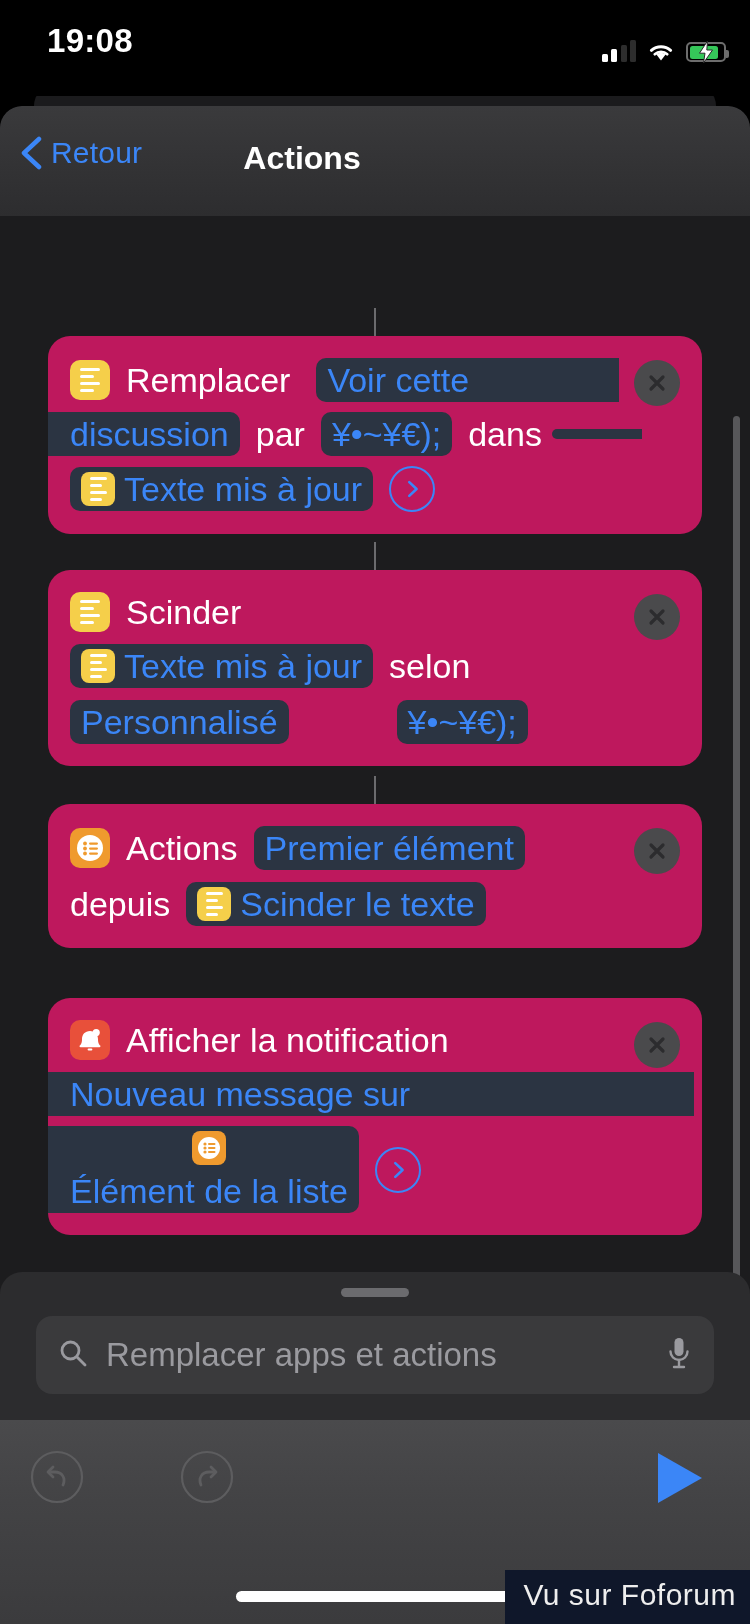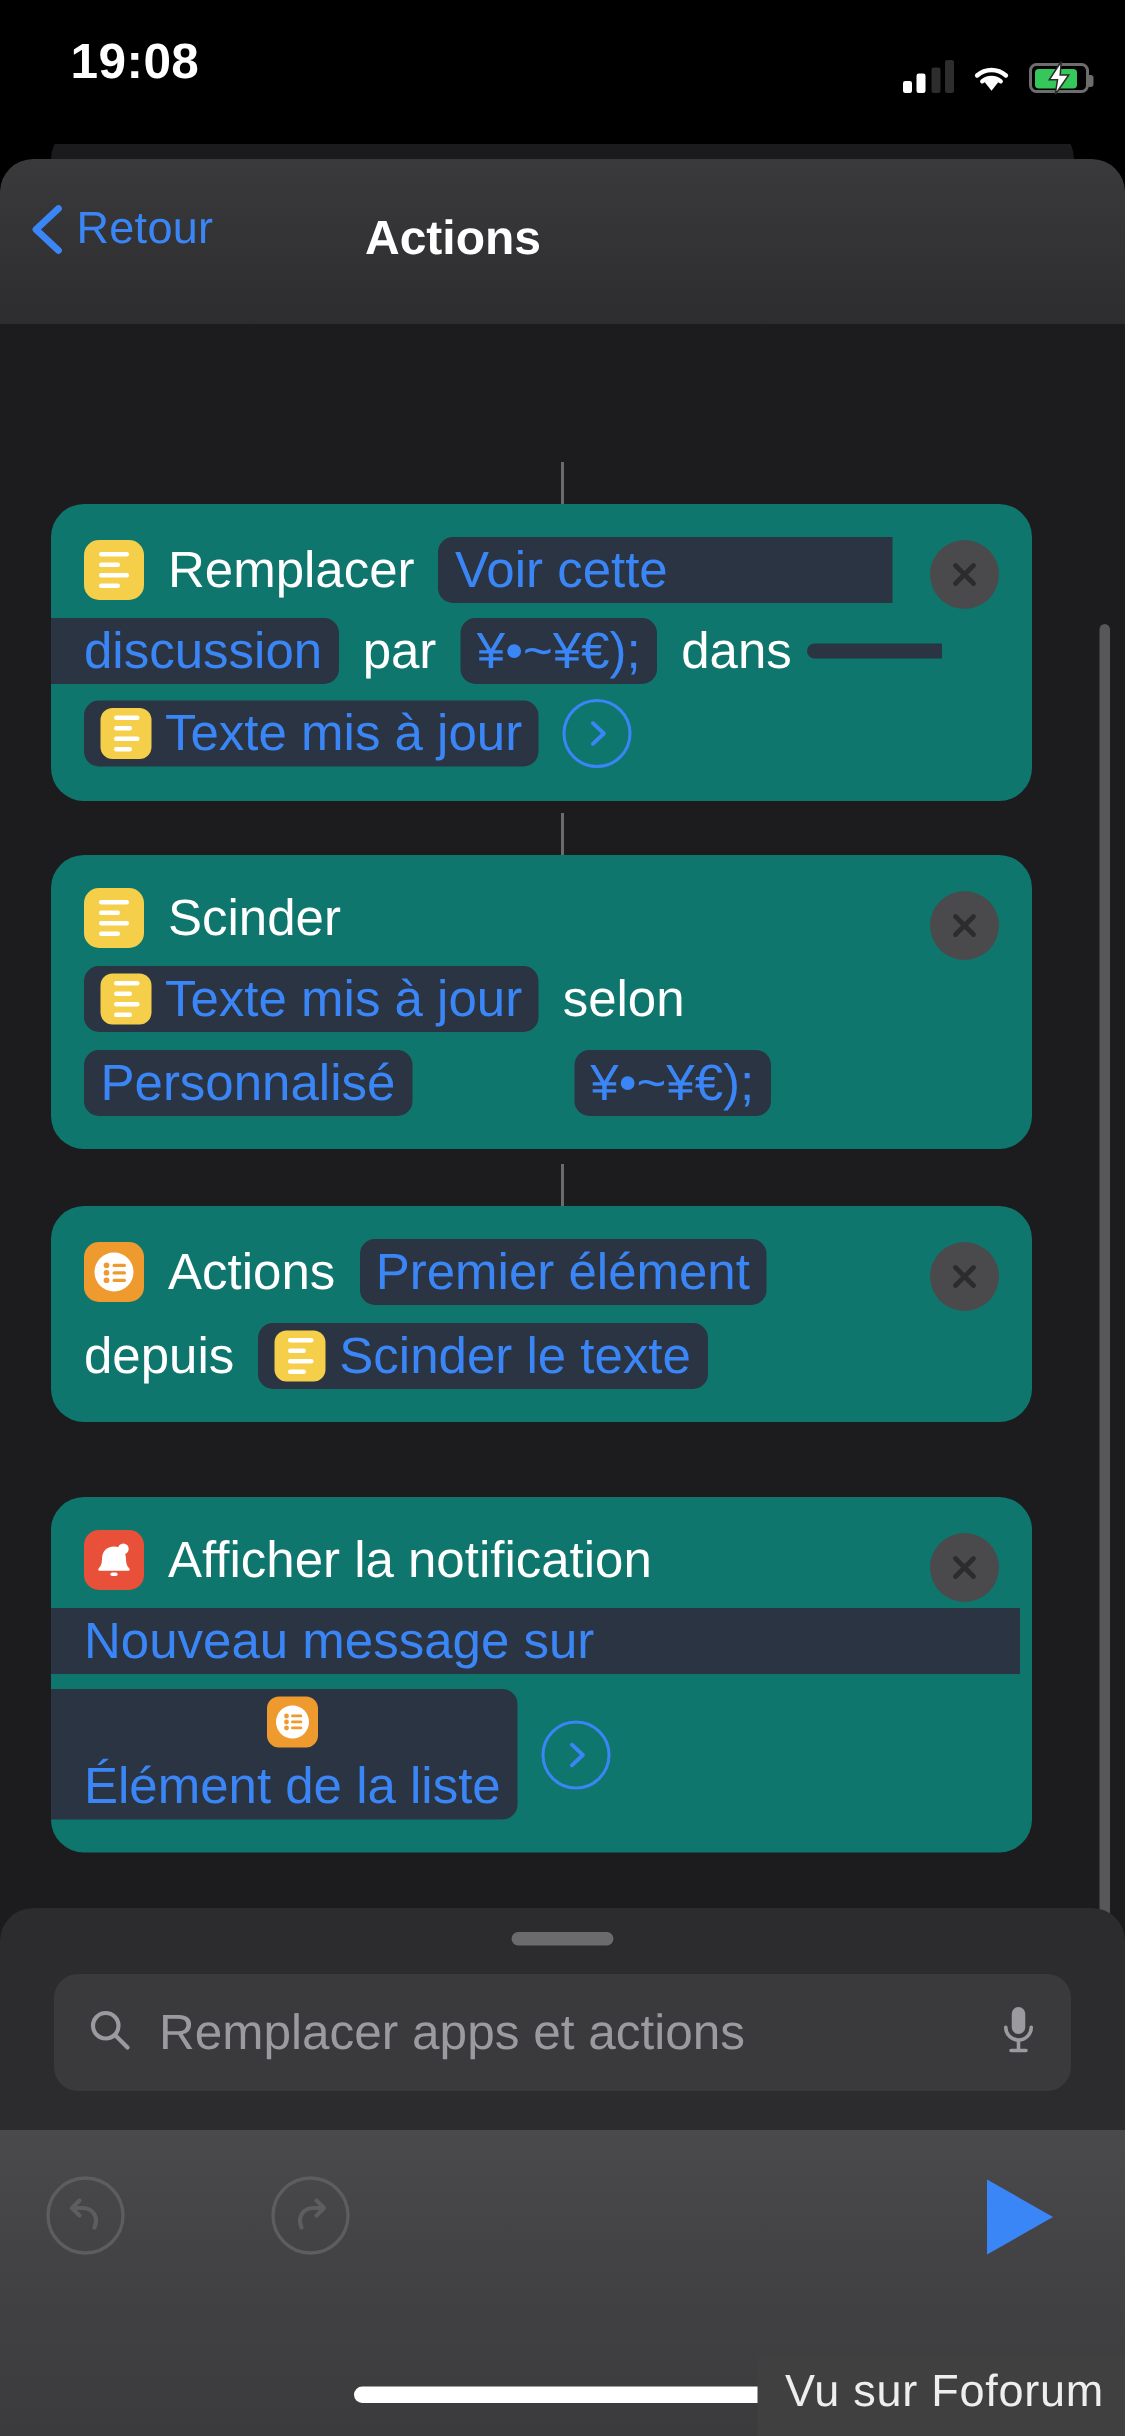--- a/index.html
+++ b/index.html
@@ -75,22 +75,22 @@
   
   .body{
     position:relative; width:750px; height:1408px; background:#1c1c1e;
     padding-top:20px;
   }
   .connector{
     position:absolute; left:374px; width:2px; background:#6b6b6e;
   }
 
   .card{
-    position:absolute; left:34px; width:654px;
-    background:#0f766e; border-radius:22px;
+    position:absolute; left:48px; width:654px;
+    background:#be185d; border-radius:22px;
     padding:22px 8px 22px 22px;
   }
   .row{
     display:flex; align-items:center; flex-wrap:wrap;
     row-gap:10px; column-gap:0px;
     line-height:1.0;
   }
   .w{ color:#fff; font-size:34px; white-space:nowrap; }
   .sp{ width:16px; flex:0 0 16px; }
   .sp-s{ width:10px; flex:0 0 10px; }
@@ -164,21 +164,21 @@
   }
   .undo{ position:absolute; left:30px; top:30px; width:54px; height:54px; cursor:pointer; }
   .redo{ position:absolute; left:180px; top:30px; width:54px; height:54px; cursor:pointer; }
   .play{ position:absolute; right:44px; top:30px; width:52px; height:56px; cursor:pointer; }
   .home-ind{
     position:absolute; left:50%; bottom:22px; transform:translateX(-50%);
     width:278px; height:11px; border-radius:6px; background:#fff;
   }
   .watermark{
     position:absolute; right:0; bottom:0;
-    background:#404040; color:#eee; font-size:30px;
+    background:#0f172a; color:#eee; font-size:30px;
     padding:8px 14px 12px 18px; letter-spacing:.5px; z-index:60;text-align:right;
   }
 </style>
 </head>
 <body>
 
 <div id="screen">
 
   <div class="statusbar">
     <div class="status-time">19:08</div>
@@ -238,21 +238,21 @@
             <span class="lines">
                 <span style="width:20px"></span>
                 <span style="width:14px"></span>
                 <span style="width:20px"></span>
                 <span style="width:14px"></span>
               </span>
           </span>
           <span class="sp"></span>
           <span class="w">Remplacer</span>
           <span class="sp"></span>
-          <span class="pill" style="border-radius:10px 0 0 10px;padding-right:150px;">
+          <span class="pill" style="border-radius:10px 0 0 10px;padding-right:150px;margin-left:10px;">
             <span>Voir cette</span>
           </span>
         </div>
         <div class="row" style="margin-top:10px;">
           <span class="pill" style="border-radius:0 10px 10px 0;margin-left:-22px;padding-left:22px;">
             <span>discussion</span>
           </span>
           <span class="sp"></span>
           <span class="w">par</span>
           <span class="sp"></span>

